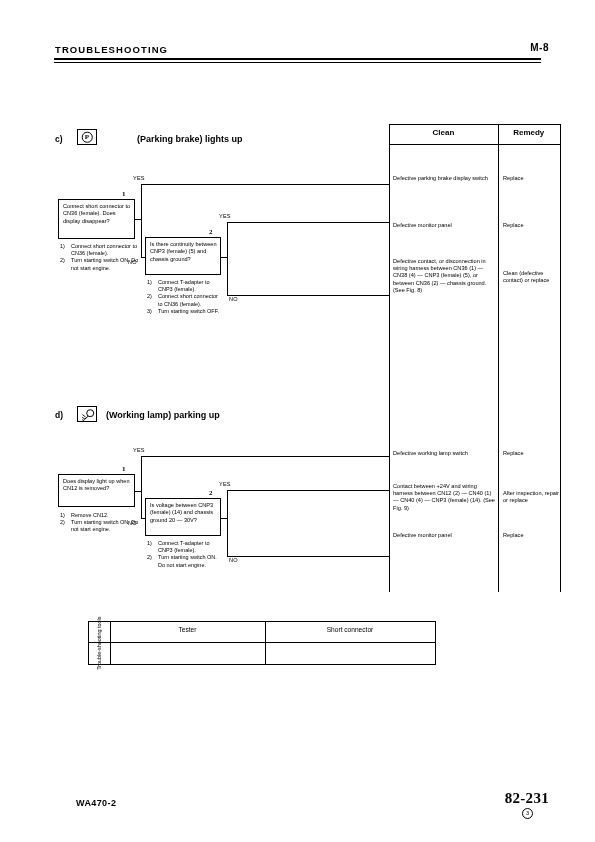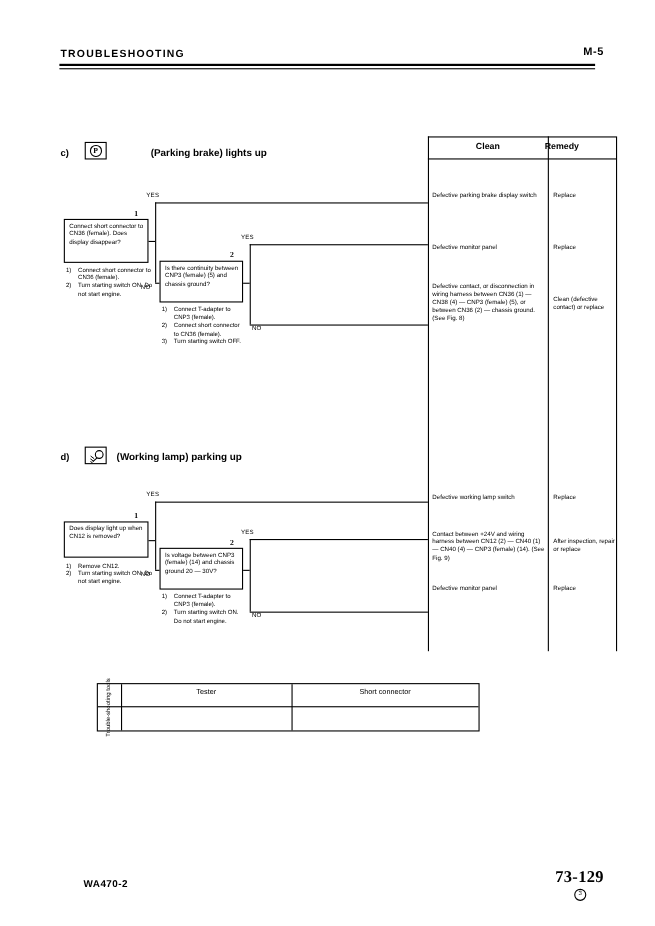--- a/index.html
+++ b/index.html
@@ -107,33 +107,33 @@
     width:9px;height:9px;border:0.8px solid #000;border-radius:50%;
     font-size:5.5px;line-height:8px;text-align:center;
   }
 </style>
 </head>
 <body>
 
 <div class="page">
 
   <div class="hdr-title">TROUBLESHOOTING</div>
-  <div class="hdr-code">M-5</div>
+  <div class="hdr-code">M-8</div>
   <div class="hdr-rule"></div>
   <div class="hdr-rule2"></div>
 
   <div class="tbl-h" style="left:389px;top:124px;width:171px;"></div>
   <div class="tbl-h" style="left:389px;top:144px;width:171px;"></div>
 
   <div class="tbl-v" style="left:389px;top:124px;height:468px;"></div>
   <div class="tbl-v" style="left:498px;top:124px;height:468px;"></div>
   <div class="tbl-v" style="left:559.5px;top:124px;height:468px;"></div>
 
   <div class="th" style="left:389px;top:128px;width:109px;">Clean</div>
-  <div class="th" style="left:480px;top:128px;width:61.5px;">Remedy</div>
+  <div class="th" style="left:498px;top:128px;width:61.5px;">Remedy</div>
 
   <div class="sec-letter" style="left:55px;top:134px;">c)</div>
   <div class="icon-box" style="left:77px;top:129px;">
     <div class="pbrake-circle">P</div>
   </div>
   <div class="sec-text" style="left:106px;top:134px;margin-left:31px;">(Parking brake) lights up</div>
 
   <div class="fbox" style="left:58px;top:199px;width:77px;height:40px;">Connect short connector to CN36 (female). Does display disappear?</div>
   <div class="fnum" style="left:122px;top:190px;">1</div>
   <div class="steps" style="left:60px;top:243px;width:80px;">
@@ -228,16 +228,16 @@
     <div class="col" style="left:21px;"></div>
     <div class="col" style="left:176px;"></div>
     <div class="row" style="top:20px;"></div>
     <div class="hd" style="left:21px;width:155px;">Tester</div>
     <div class="hd" style="left:176px;width:170px;">Short connector</div>
     <div class="hd" style="left:21px;top:26px;width:155px;"></div>
     <div class="hd" style="left:176px;top:26px;width:170px;"></div>
   </div>
 
   <div class="ft-left">WA470-2</div>
-  <div class="ft-right">73-129</div>
+  <div class="ft-right">82-231</div>
   <div class="ft-circ">3</div>
 
 </div>
 
 </body></html>

